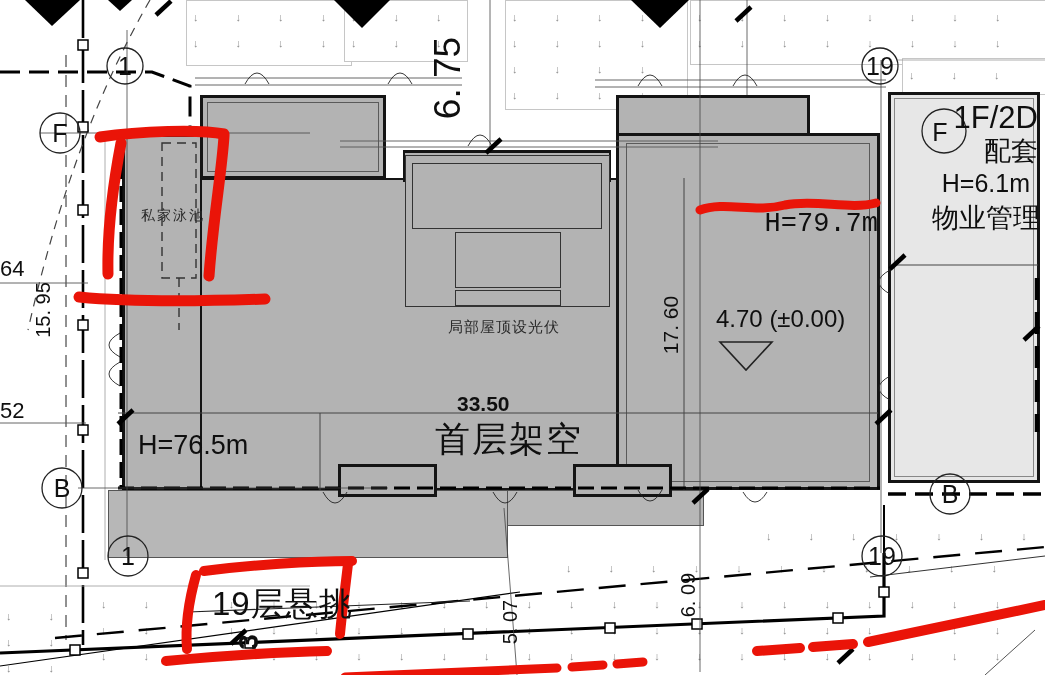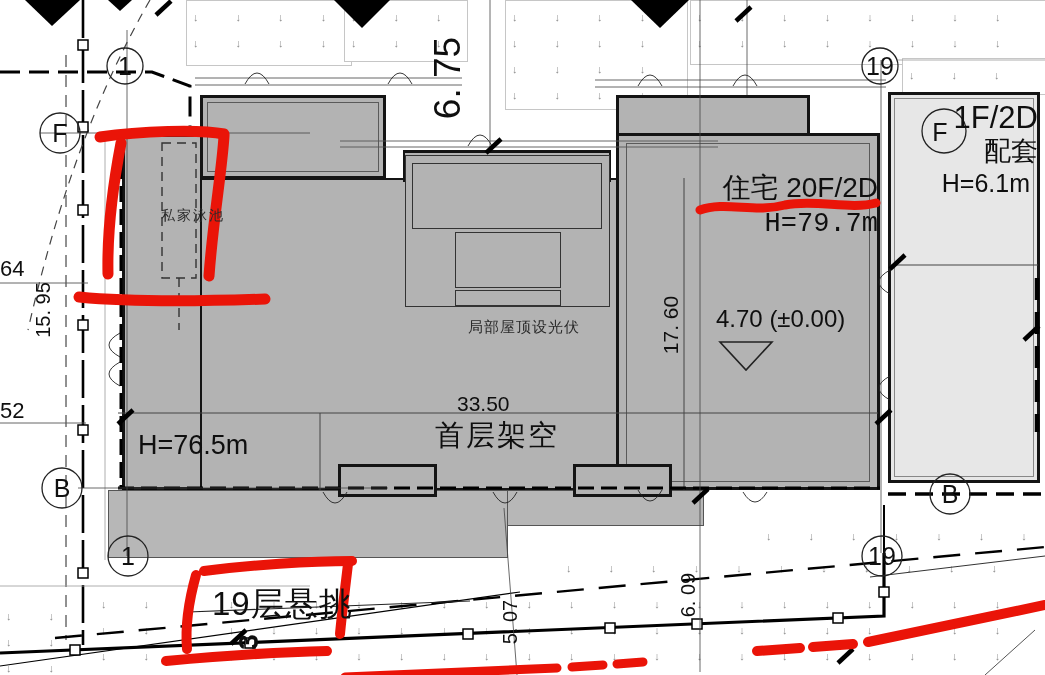--- a/index.html
+++ b/index.html
@@ -13,21 +13,21 @@
   .grass.nb{border:none;background:transparent;}
   
   .blk{position:absolute;background:#b3b3b3;border:3px solid #141414;box-sizing:border-box;}
   .blk.thin{border-width:1.5px;border-color:#555;background:#b7b7b7;}
   .inner{position:absolute;border:1px solid #5a5a5a;box-sizing:border-box;background:transparent;}
   .roof{position:absolute;border:1.5px solid #333;box-sizing:border-box;}
   .svc{position:absolute;background:#e7e7e7;border:3px solid #141414;box-sizing:border-box;}
   
   .lbl{position:absolute;white-space:nowrap;color:#0f0f0f;}
   .rot{transform:rotate(-90deg);text-align:center;}
-  .serif{font-family:"Liberation Serif",serif;color:#2a2a2a;margin-left:20px;}
+  .serif{font-family:"Liberation Serif",serif;color:#2a2a2a;}
   .r{text-align:right;}
   svg text{font-family:"Liberation Sans",sans-serif;fill:#111;}
 </style>
 </head>
 <body>
 
 <div id="plan">
 
   <div class="grass" style="left:186px;top:0;width:158px;height:61px;">↓  ↓  ↓  ↓  ↓  ↓  ↓  ↓  ↓  ↓  ↓  ↓  ↓  ↓  ↓  ↓  ↓  ↓  ↓  ↓  ↓  ↓  ↓  ↓  ↓  ↓  ↓  ↓  ↓  ↓  ↓  ↓  ↓  ↓  ↓  ↓  ↓  ↓  ↓  ↓  ↓  ↓  ↓  ↓  ↓  ↓  ↓  ↓  ↓  ↓  ↓  ↓  ↓  ↓  ↓  ↓  ↓  ↓  ↓  ↓  ↓  ↓  ↓  ↓  ↓  ↓  ↓  ↓  ↓  ↓  ↓  ↓  ↓  ↓  ↓  ↓  ↓  ↓  ↓  ↓  ↓  ↓  ↓  ↓  ↓  ↓  ↓  ↓  ↓  ↓  ↓  ↓  ↓  ↓  ↓  ↓  ↓  ↓  ↓  ↓  ↓  ↓  ↓  ↓  ↓  ↓  ↓  ↓  ↓  ↓  ↓  ↓  ↓  ↓  ↓  ↓  ↓  ↓  ↓  ↓  ↓  ↓  ↓  ↓  ↓  ↓  ↓  ↓  ↓  ↓  ↓  ↓  ↓  ↓  ↓  ↓  ↓  ↓  ↓  ↓  ↓  ↓  ↓  ↓  ↓  ↓  ↓  ↓  ↓  ↓  ↓  ↓  ↓  ↓  ↓  ↓  ↓  ↓  ↓  ↓  ↓  ↓  ↓  ↓  ↓  ↓  ↓  ↓  ↓  ↓  ↓  ↓  ↓  ↓  ↓  ↓  ↓  ↓  ↓  ↓  ↓  ↓  ↓  ↓  ↓  ↓  ↓  ↓  ↓  ↓  ↓  ↓  ↓  ↓  ↓  ↓  ↓  ↓  ↓  ↓  ↓  ↓  ↓  ↓  ↓  ↓  ↓  ↓  ↓  ↓  ↓  ↓  ↓  ↓  ↓  ↓  ↓  ↓  ↓  ↓  ↓  ↓  ↓  ↓  ↓  ↓  ↓  ↓  ↓  ↓  ↓  ↓  ↓  ↓  ↓  ↓  ↓  ↓  ↓  ↓  ↓  ↓  ↓  ↓  ↓  ↓  ↓  ↓  ↓  ↓  ↓  ↓  ↓  ↓  ↓  ↓  ↓  ↓  ↓  ↓  </div>
   <div class="grass" style="left:344px;top:0;width:116px;height:57px;">↓  ↓  ↓  ↓  ↓  ↓  ↓  ↓  ↓  ↓  ↓  ↓  ↓  ↓  ↓  ↓  ↓  ↓  ↓  ↓  ↓  ↓  ↓  ↓  ↓  ↓  ↓  ↓  ↓  ↓  ↓  ↓  ↓  ↓  ↓  ↓  ↓  ↓  ↓  ↓  ↓  ↓  ↓  ↓  ↓  ↓  ↓  ↓  ↓  ↓  ↓  ↓  ↓  ↓  ↓  ↓  ↓  ↓  ↓  ↓  ↓  ↓  ↓  ↓  ↓  ↓  ↓  ↓  ↓  ↓  ↓  ↓  ↓  ↓  ↓  ↓  ↓  ↓  ↓  ↓  ↓  ↓  ↓  ↓  ↓  ↓  ↓  ↓  ↓  ↓  ↓  ↓  ↓  ↓  ↓  ↓  ↓  ↓  ↓  ↓  ↓  ↓  ↓  ↓  ↓  ↓  ↓  ↓  ↓  ↓  ↓  ↓  ↓  ↓  ↓  ↓  ↓  ↓  ↓  ↓  ↓  ↓  ↓  ↓  ↓  ↓  ↓  ↓  ↓  ↓  ↓  ↓  ↓  ↓  ↓  ↓  ↓  ↓  ↓  ↓  ↓  ↓  ↓  ↓  ↓  ↓  ↓  ↓  ↓  ↓  ↓  ↓  ↓  ↓  ↓  ↓  ↓  ↓  ↓  ↓  ↓  ↓  ↓  ↓  ↓  ↓  ↓  ↓  ↓  ↓  ↓  ↓  ↓  ↓  ↓  ↓  ↓  ↓  ↓  ↓  ↓  ↓  ↓  ↓  ↓  ↓  ↓  ↓  ↓  ↓  ↓  ↓  ↓  ↓  ↓  ↓  ↓  ↓  ↓  ↓  ↓  ↓  ↓  ↓  ↓  ↓  ↓  ↓  ↓  ↓  ↓  ↓  ↓  ↓  ↓  ↓  ↓  ↓  ↓  ↓  ↓  ↓  ↓  ↓  ↓  ↓  ↓  ↓  ↓  ↓  ↓  ↓  ↓  ↓  ↓  ↓  ↓  ↓  ↓  ↓  ↓  ↓  ↓  ↓  ↓  ↓  ↓  ↓  ↓  ↓  ↓  ↓  ↓  ↓  ↓  ↓  ↓  ↓  ↓  ↓  </div>
@@ -199,29 +199,29 @@
       <path d="M166,661 C220,656 280,652 327,651" stroke-width="10"></path>
       <path d="M345,677 L557,668" stroke-width="9"></path>
       <path d="M572,667 L603,665 M617,664 L643,662" stroke-width="9"></path>
       <path d="M757,651 L800,648 M813,647 L853,644" stroke-width="10"></path>
       <path d="M868,642 L1045,605" stroke-width="10"></path>
     </g>
   </svg>
 
   <div class="lbl serif" style="left:141px;top:207px;font-size:14px;letter-spacing:2px;">私家泳池</div>
   <div class="lbl serif" style="left:448px;top:318px;font-size:15px;letter-spacing:1px;">局部屋顶设光伏</div>
-  <div class="lbl" style="left:457px;top:392px;font-size:21px;">33.50</div>
-  <div class="lbl" style="left:435px;top:416px;font-size:29px;letter-spacing:2px;">首层架空</div>
+  <div class="lbl" style="left:457px;top:392px;font-size:21px;font-weight:bold;">33.50</div>
+  <div class="lbl" style="left:435px;top:416px;font-size:35px;letter-spacing:2px;">首层架空</div>
   <div class="lbl" style="left:138px;top:430px;font-size:27px;">H=76.5m</div>
-  <div class="lbl r" style="left:692px;top:169px;width:186px;font-size:28px;">住宅 20F/2D</div>
   <div class="lbl r" style="left:722px;top:209px;width:156px;font-size:27px;font-family:Liberation Mono, monospace;">H=79.7m</div>
   <div class="lbl" style="left:716px;top:305px;font-size:24px;">4.70 (±0.00)</div>
   <div class="lbl r" style="left:920px;top:100px;width:118px;font-size:31px;">1F/2D</div>
   <div class="lbl r" style="left:920px;top:133px;width:118px;font-size:27px;">配套</div>
   <div class="lbl r" style="left:900px;top:169px;width:130px;font-size:25px;">H=6.1m</div>
+  <div class="lbl r" style="left:882px;top:200px;width:158px;font-size:27px;">物业管理</div>
   <div class="lbl" style="left:212px;top:582px;font-size:33px;letter-spacing:1px;">19层悬挑</div>
 
   <div class="lbl rot" style="left:387px;top:58px;width:120px;height:40px;font-size:37px;">6. 75</div>
   <div class="lbl rot" style="left:627px;top:312px;width:90px;height:26px;font-size:21px;">17. 60</div>
   <div class="lbl rot" style="left:4px;top:298px;width:80px;height:24px;font-size:20px;">15. 95</div>
   <div class="lbl rot" style="left:477px;top:611px;width:66px;height:22px;font-size:20px;">5. 07</div>
   <div class="lbl rot" style="left:655px;top:584px;width:66px;height:22px;font-size:20px;">6. 09</div>
   <div class="lbl rot" style="left:230px;top:625px;width:40px;height:34px;font-size:28px;font-weight:bold;">3</div>
   <div class="lbl" style="left:0px;top:256px;font-size:22px;">64</div>
   <div class="lbl" style="left:0px;top:398px;font-size:22px;">52</div>

